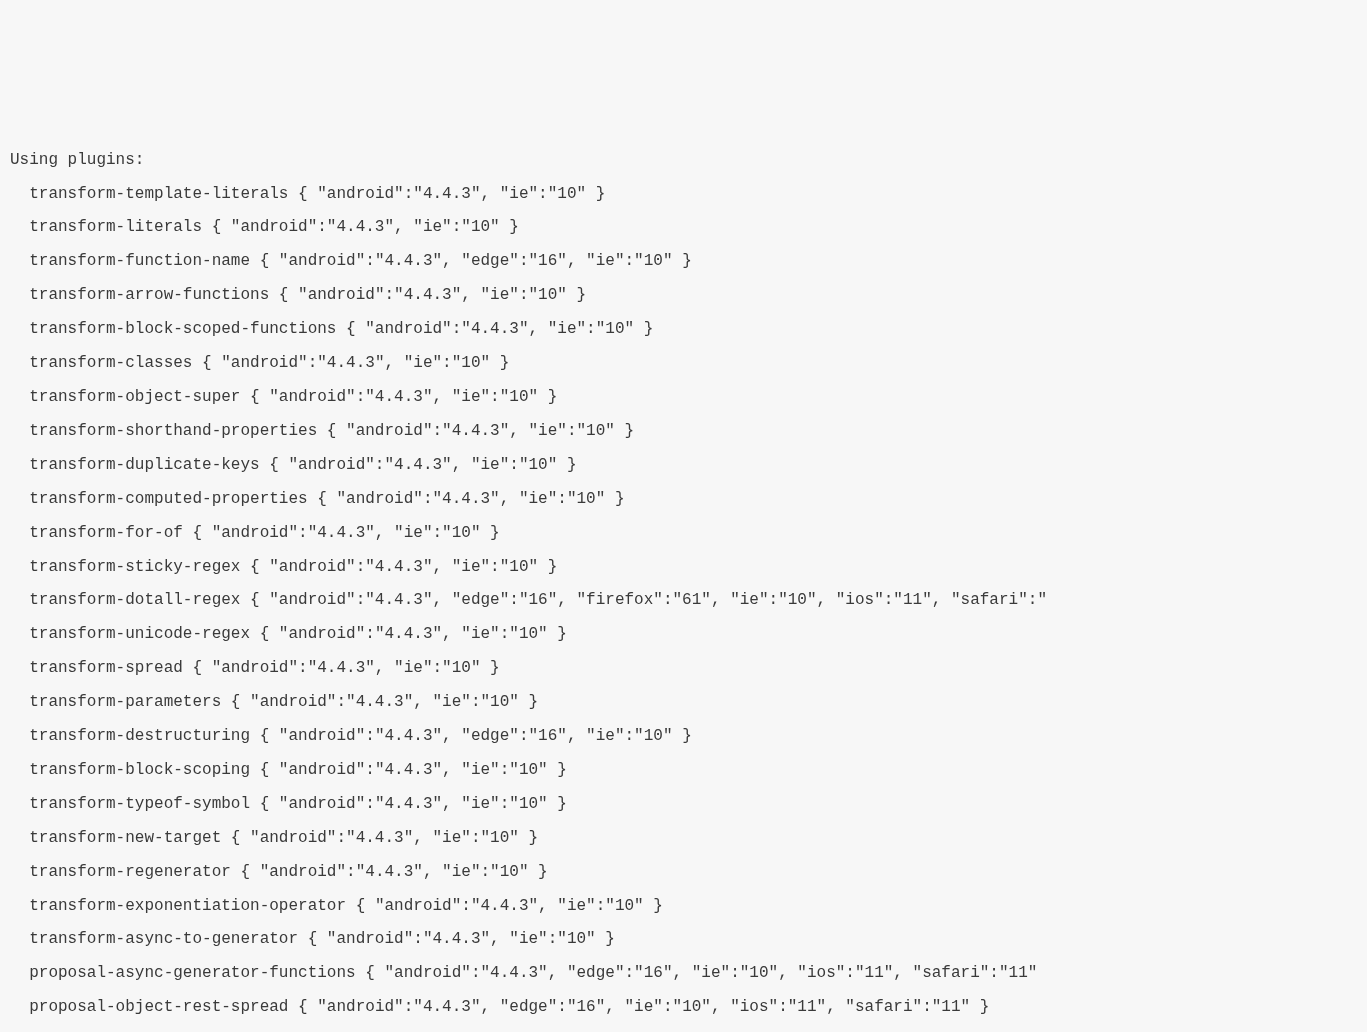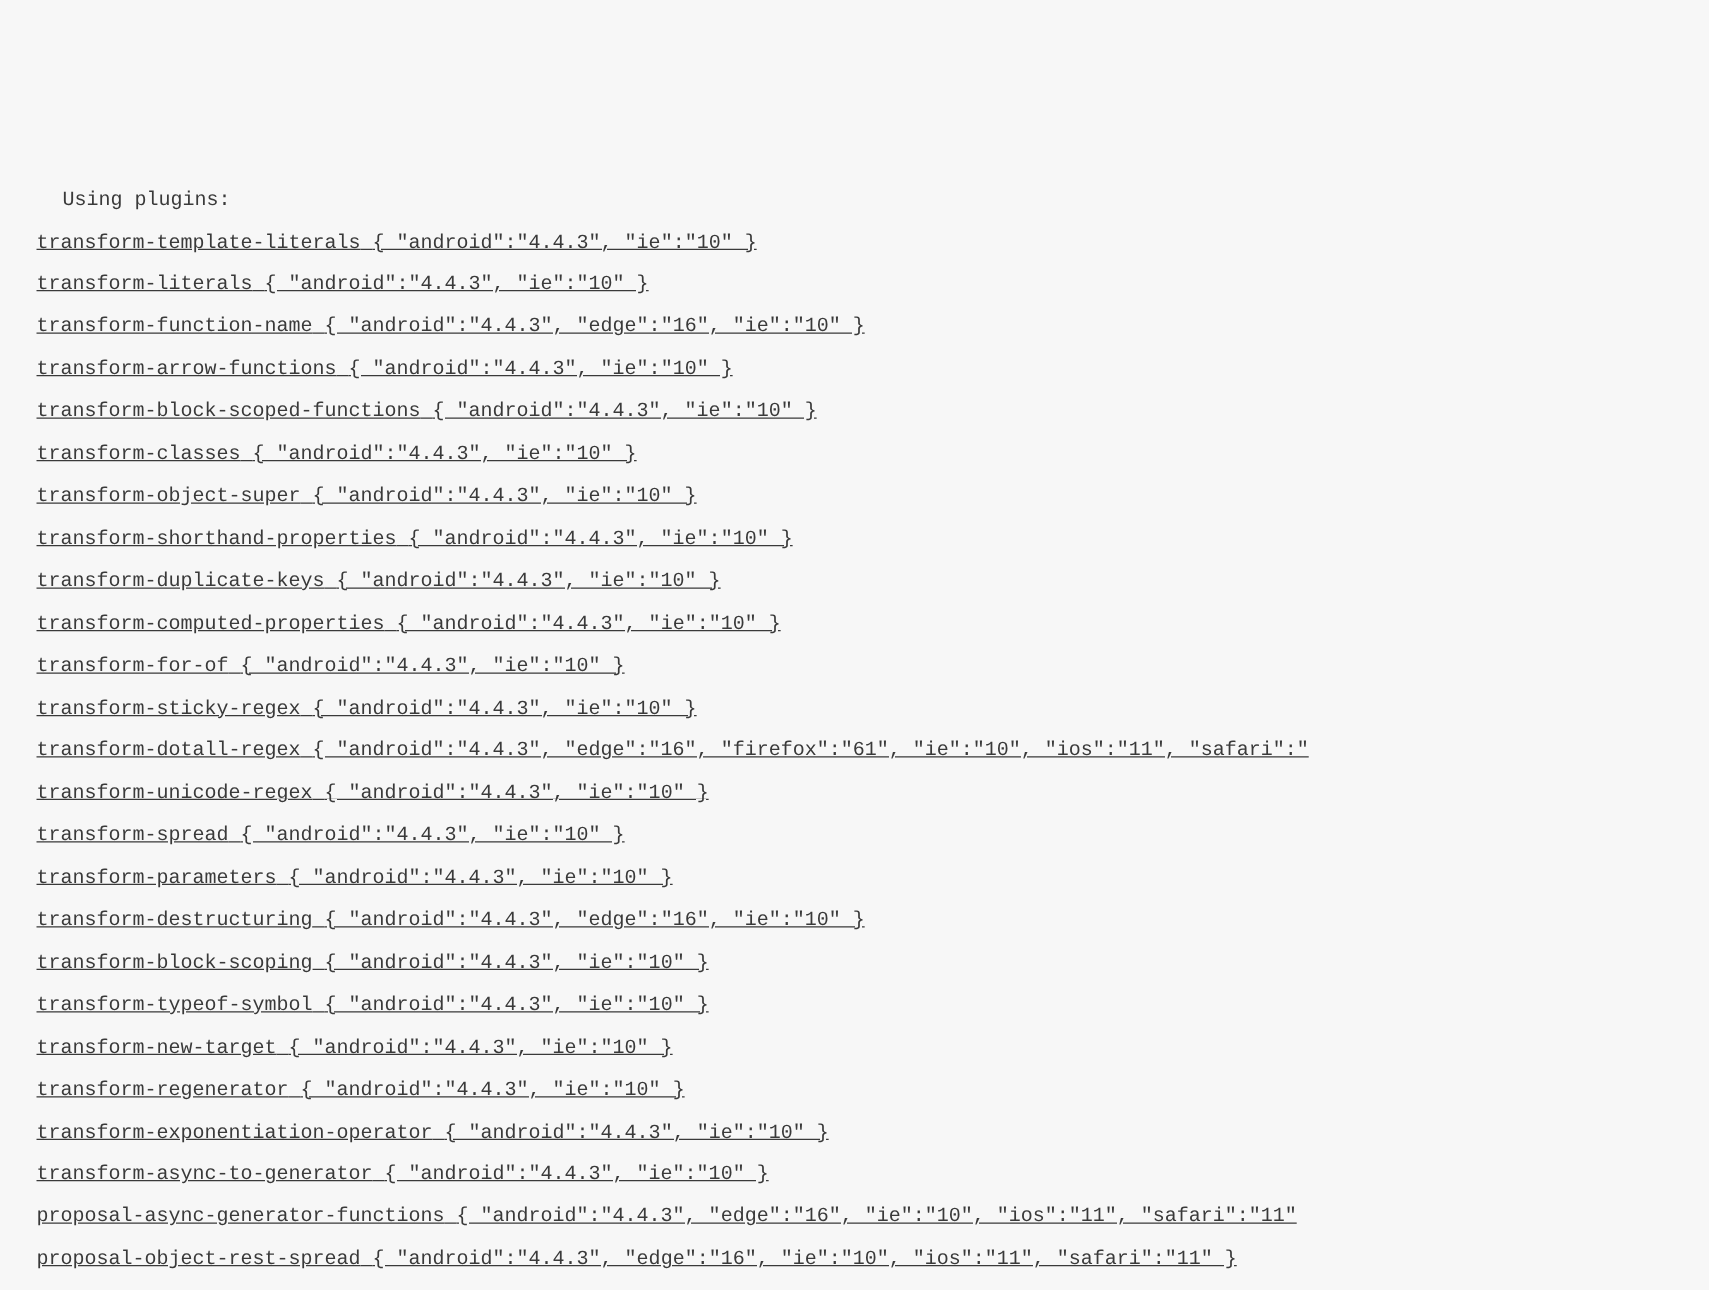--- a/index.html
+++ b/index.html
@@ -8,25 +8,23 @@
       background: #f7f7f7;
       font-family: "SFMono-Regular", Consolas, "Liberation Mono", Menlo, Courier, monospace;
       font-size: 16px;
       line-height: 2.12;
       color: #3a3a3a;
       white-space: pre;
       overflow-x: hidden;
     }
     .header {
       padding-left: 0;
-      margin-left: 40px;
     }
     .line {
       padding-left: 2ch;
-      text-decoration: underline;
     }
   </style>
 </head>
 <body>
 
 
 
 <div id="root"><div class="header">Using plugins:</div><div class="line"><span>transform-template-literals</span> <span>{ "android":"4.4.3", "ie":"10" }</span></div><div class="line"><span>transform-literals</span> <span>{ "android":"4.4.3", "ie":"10" }</span></div><div class="line"><span>transform-function-name</span> <span>{ "android":"4.4.3", "edge":"16", "ie":"10" }</span></div><div class="line"><span>transform-arrow-functions</span> <span>{ "android":"4.4.3", "ie":"10" }</span></div><div class="line"><span>transform-block-scoped-functions</span> <span>{ "android":"4.4.3", "ie":"10" }</span></div><div class="line"><span>transform-classes</span> <span>{ "android":"4.4.3", "ie":"10" }</span></div><div class="line"><span>transform-object-super</span> <span>{ "android":"4.4.3", "ie":"10" }</span></div><div class="line"><span>transform-shorthand-properties</span> <span>{ "android":"4.4.3", "ie":"10" }</span></div><div class="line"><span>transform-duplicate-keys</span> <span>{ "android":"4.4.3", "ie":"10" }</span></div><div class="line"><span>transform-computed-properties</span> <span>{ "android":"4.4.3", "ie":"10" }</span></div><div class="line"><span>transform-for-of</span> <span>{ "android":"4.4.3", "ie":"10" }</span></div><div class="line"><span>transform-sticky-regex</span> <span>{ "android":"4.4.3", "ie":"10" }</span></div><div class="line"><span>transform-dotall-regex</span> <span>{ "android":"4.4.3", "edge":"16", "firefox":"61", "ie":"10", "ios":"11", "safari":"</span></div><div class="line"><span>transform-unicode-regex</span> <span>{ "android":"4.4.3", "ie":"10" }</span></div><div class="line"><span>transform-spread</span> <span>{ "android":"4.4.3", "ie":"10" }</span></div><div class="line"><span>transform-parameters</span> <span>{ "android":"4.4.3", "ie":"10" }</span></div><div class="line"><span>transform-destructuring</span> <span>{ "android":"4.4.3", "edge":"16", "ie":"10" }</span></div><div class="line"><span>transform-block-scoping</span> <span>{ "android":"4.4.3", "ie":"10" }</span></div><div class="line"><span>transform-typeof-symbol</span> <span>{ "android":"4.4.3", "ie":"10" }</span></div><div class="line"><span>transform-new-target</span> <span>{ "android":"4.4.3", "ie":"10" }</span></div><div class="line"><span>transform-regenerator</span> <span>{ "android":"4.4.3", "ie":"10" }</span></div><div class="line"><span>transform-exponentiation-operator</span> <span>{ "android":"4.4.3", "ie":"10" }</span></div><div class="line"><span>transform-async-to-generator</span> <span>{ "android":"4.4.3", "ie":"10" }</span></div><div class="line"><span>proposal-async-generator-functions</span> <span>{ "android":"4.4.3", "edge":"16", "ie":"10", "ios":"11", "safari":"11"</span></div><div class="line"><span>proposal-object-rest-spread</span> <span>{ "android":"4.4.3", "edge":"16", "ie":"10", "ios":"11", "safari":"11" }</span></div><div class="line"> </div></div>
 
 

